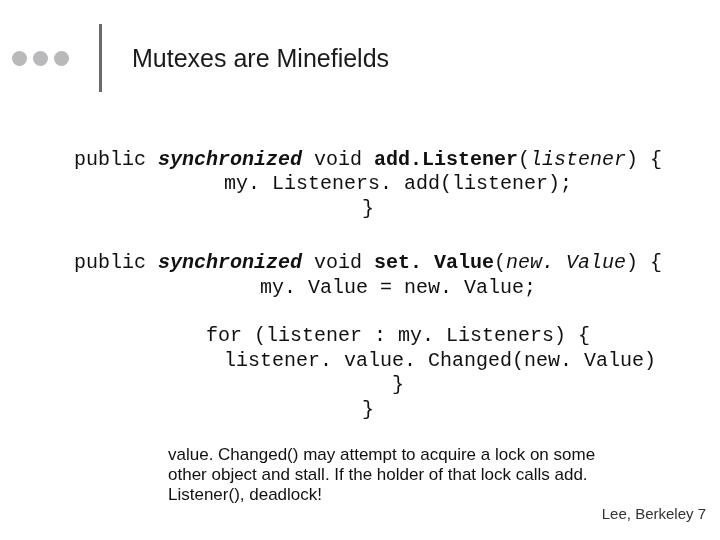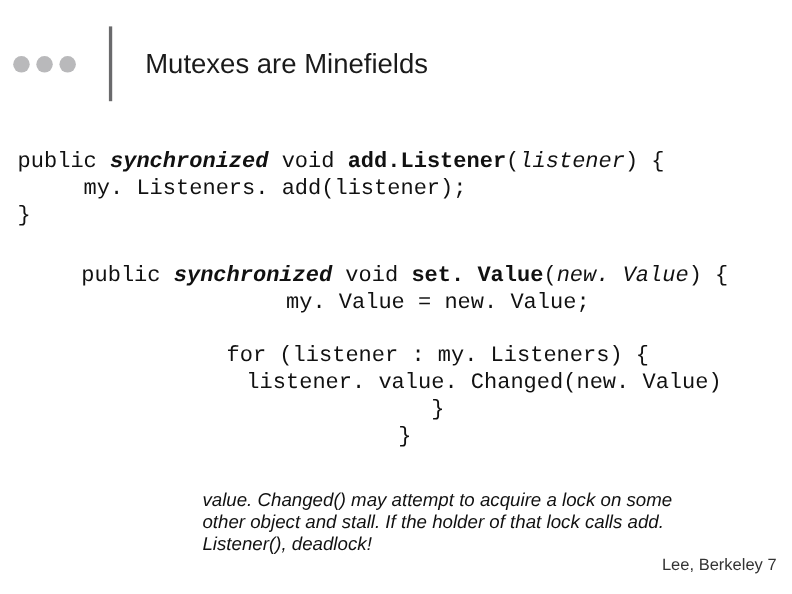--- a/index.html
+++ b/index.html
@@ -40,34 +40,33 @@
     font-weight: 400;
   }
   .code {
     font-family: "Courier New", Courier, monospace;
     font-size: 20px;
     line-height: 1.22;
     color: #111;
     white-space: pre;
     padding-left: 16px;
   }
-  .block1 { margin-top: 44px; }
+  .block1 { margin-top: 56px; text-align: center; }
   .block2 { margin-top: 30px; text-align: center; }
   .kw-bold { font-weight: 700; }
   .kw-bolditalic { font-weight: 700; font-style: italic; }
   .ital { font-style: italic; }
   .note {
     position: absolute;
-    left: 184px;
+    left: 168px;
     top: 445px;
     width: 460px;
     font-size: 17px;
     line-height: 1.18;
     color: #111;
-    font-style: italic;
   }
   .footer {
     position: absolute;
     right: 14px;
     bottom: 18px;
     font-size: 15px;
     color: #333;
   }
 </style>
 </head>

